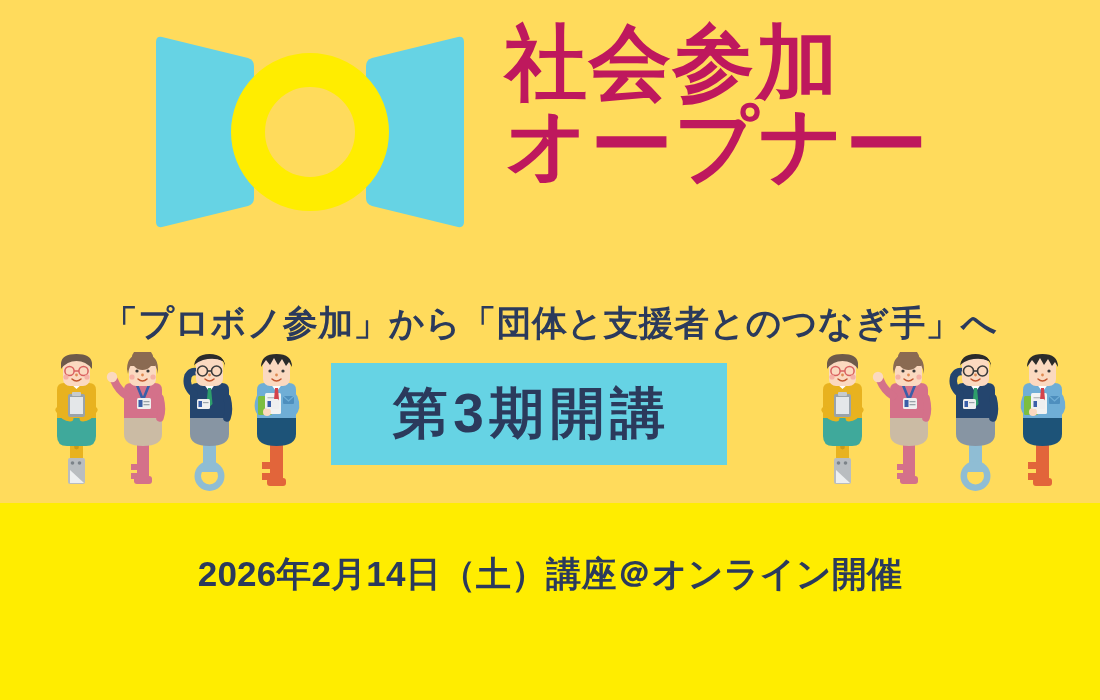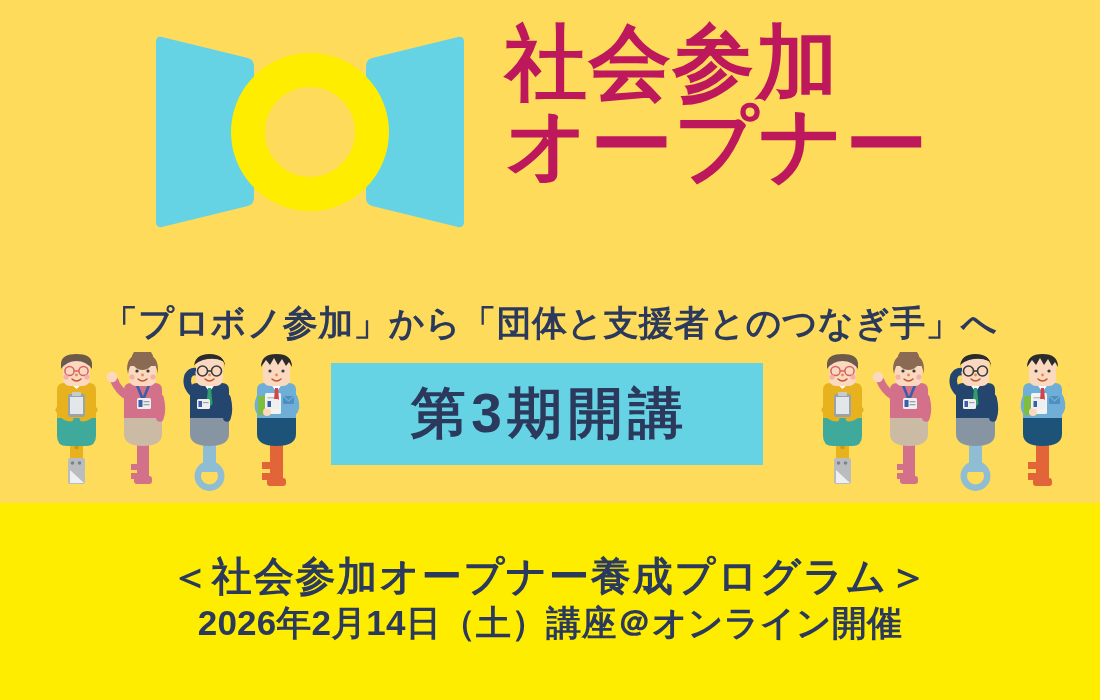--- a/index.html
+++ b/index.html
@@ -78,21 +78,21 @@
     letter-spacing: 0.01em;
     white-space: nowrap;
     margin-top: 36px;
   }
 
   
   .badge {
     position: absolute;
     left: 331px;
     top: 363px;
-    width: 432px;
+    width: 396px;
     height: 102px;
     background: #66D3E4;
     display: flex;
     align-items: center;
     justify-content: center;
   }
   .badge-text {
     color: #2B3A5C;
     font-size: 55px;
     font-weight: 700;
@@ -423,17 +423,16 @@
         <path d="M237 15 Q237 2 252.5 2 Q268 2 268 15 L265 10 L262 14 L258 7 L254 13 L250 6 L246 13 L242 8 Z" fill="#2B2B2B"></path>
         <circle cx="246" cy="19" r="1.6" fill="#3A3A3A"></circle>
         <circle cx="259" cy="19" r="1.6" fill="#3A3A3A"></circle>
         <circle cx="252.5" cy="23" r="1.4" fill="#E08A52"></circle>
         <path d="M248 27 Q252.5 31 257 27" stroke="#C2562F" stroke-width="1.5" fill="none" stroke-linecap="round"></path>
       </g>
     </svg>
   </div>
 
   <div class="bottom-text">
-    <div class="bottom-line-1">＜社会参加オープナー養成プログラム＞</div>
     <div class="bottom-line-2">2026年2月14日（土）講座＠オンライン開催</div>
   </div>
 
 </div>
 
 </body></html>

